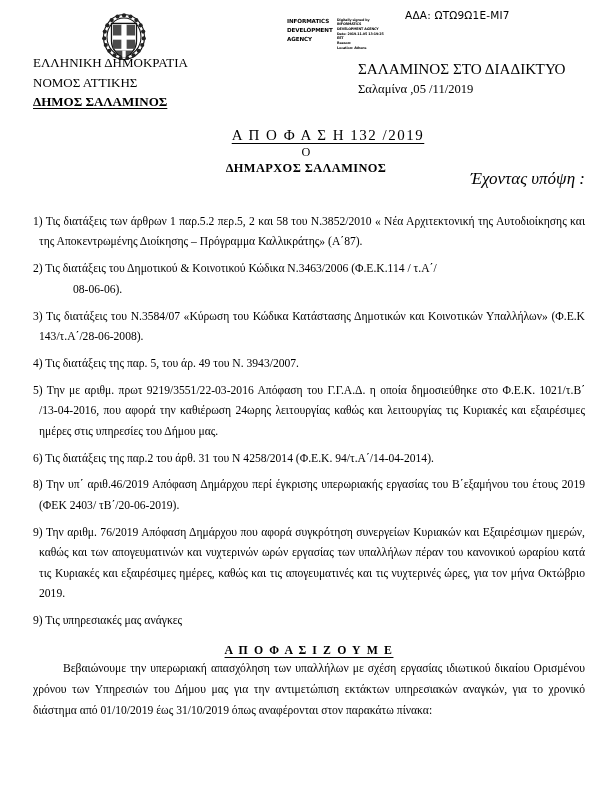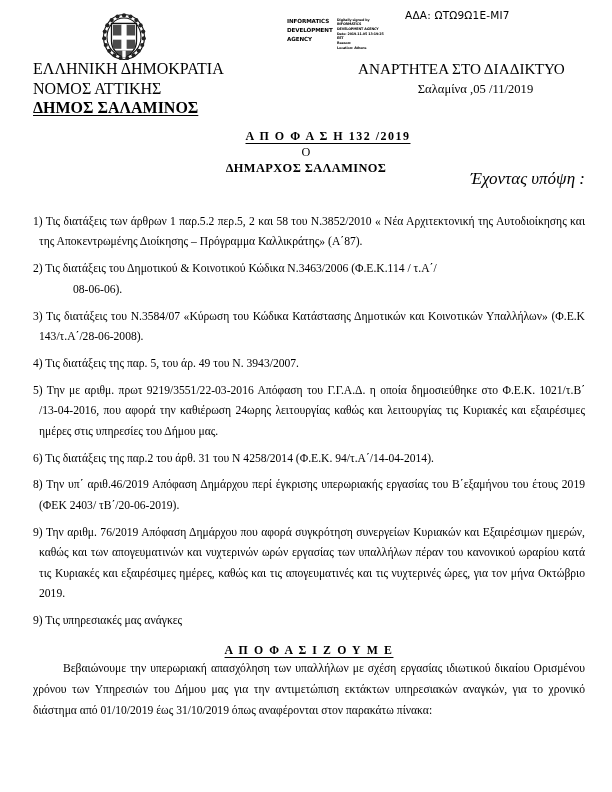--- a/index.html
+++ b/index.html
@@ -67,60 +67,60 @@
     font-weight: 700;
     letter-spacing: -0.12px;
     width: 58px;
     padding-top: 0.5px;
   }
   .sig-right div { white-space: nowrap; overflow: hidden; }
 
   
   .hdr-left {
     position: absolute;
-    top: 59px;
+    top: 53px;
     left: 33px;
-    font-size: 16px;
+    font-size: 13px;
     line-height: 19.5px;
     white-space: nowrap;
   }
   .hdr-left .muni {
     font-weight: 700;
     text-decoration: underline;
     text-underline-offset: 2px;
   }
   .hdr-right {
     position: absolute;
     top: 59px;
     left: 358px;
     width: 245px;
     font-size: 15.2px;
     line-height: 19.5px;
     white-space: nowrap;
   }
   .hdr-right .l1 { display: block; }
   .hdr-right .l2 {
     display: block;
-    text-align: center;
+    text-align: left;
     font-size: 12.6px;
     padding-top: 1px;
     padding-right: 10px;
   }
 
   
   .title-block {
     position: absolute;
     top: 126px;
     left: 0;
     width: 612px;
     text-align: center;
   }
   .title-main {
-    font-weight: 700;
-    font-size: 12px;
+    font-weight: 400;
+    font-size: 15px;
     letter-spacing: 1.5px;
     text-decoration: underline;
     text-underline-offset: 2.5px;
     display: inline-block;
     margin-left: 44px;
   }
   .title-o {
     font-size: 12.2px;
     display: block;
     margin-top: 1px;
@@ -243,21 +243,21 @@
     </div>
   </div>
 
   <div class="hdr-left">
     <div>ΕΛΛΗΝΙΚΗ  ΔΗΜΟΚΡΑΤΙΑ</div>
     <div>ΝΟΜΟΣ ΑΤΤΙΚΗΣ</div>
     <div class="muni">ΔΗΜΟΣ   ΣΑΛΑΜΙΝΟΣ</div>
   </div>
 
   <div class="hdr-right">
-    <span class="l1">ΑΝΑΡΤΗΤΕΑ ΣΤΟ ΔΙΑΔΙΚΤΥΟ</span>
+    <span class="l1">ΣΑΛΑΜΙΝΟΣ ΣΤΟ ΔΙΑΔΙΚΤΥΟ</span>
     <span class="l2">Σαλαμίνα ,05 /11/2019</span>
   </div>
 
   <div class="title-block">
     <span class="title-main">Α Π Ο Φ Α Σ Η  132 /2019</span>
     <span class="title-o">Ο</span>
     <span class="title-sub">ΔΗΜΑΡΧΟΣ  ΣΑΛΑΜΙΝΟΣ</span>
   </div>
 
   <div class="body">

